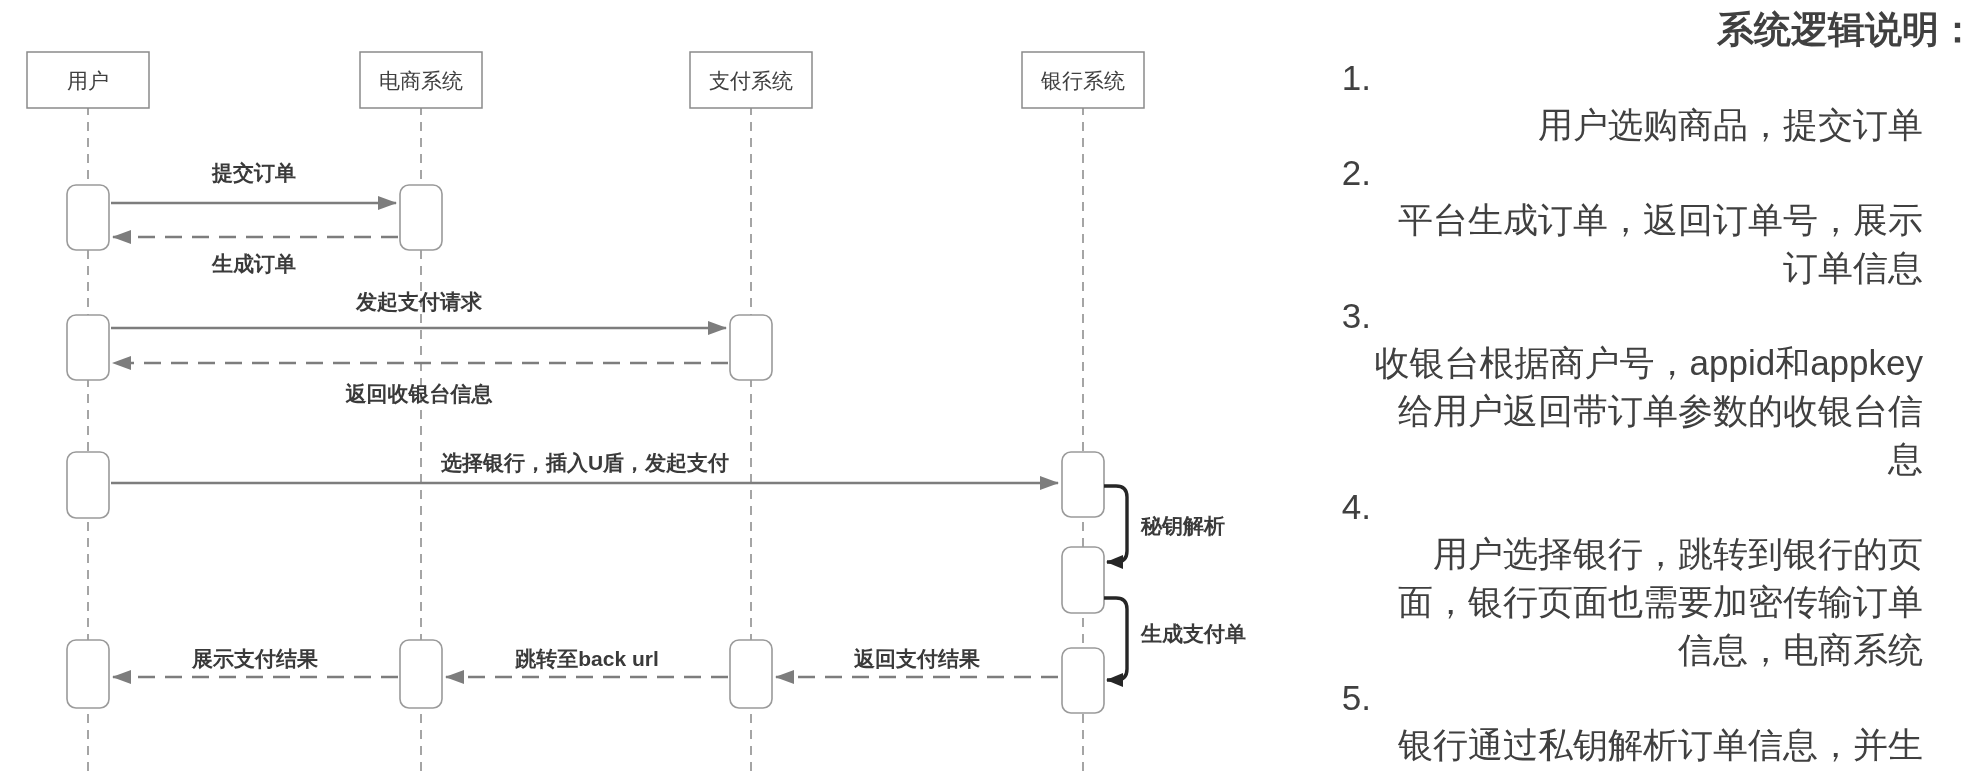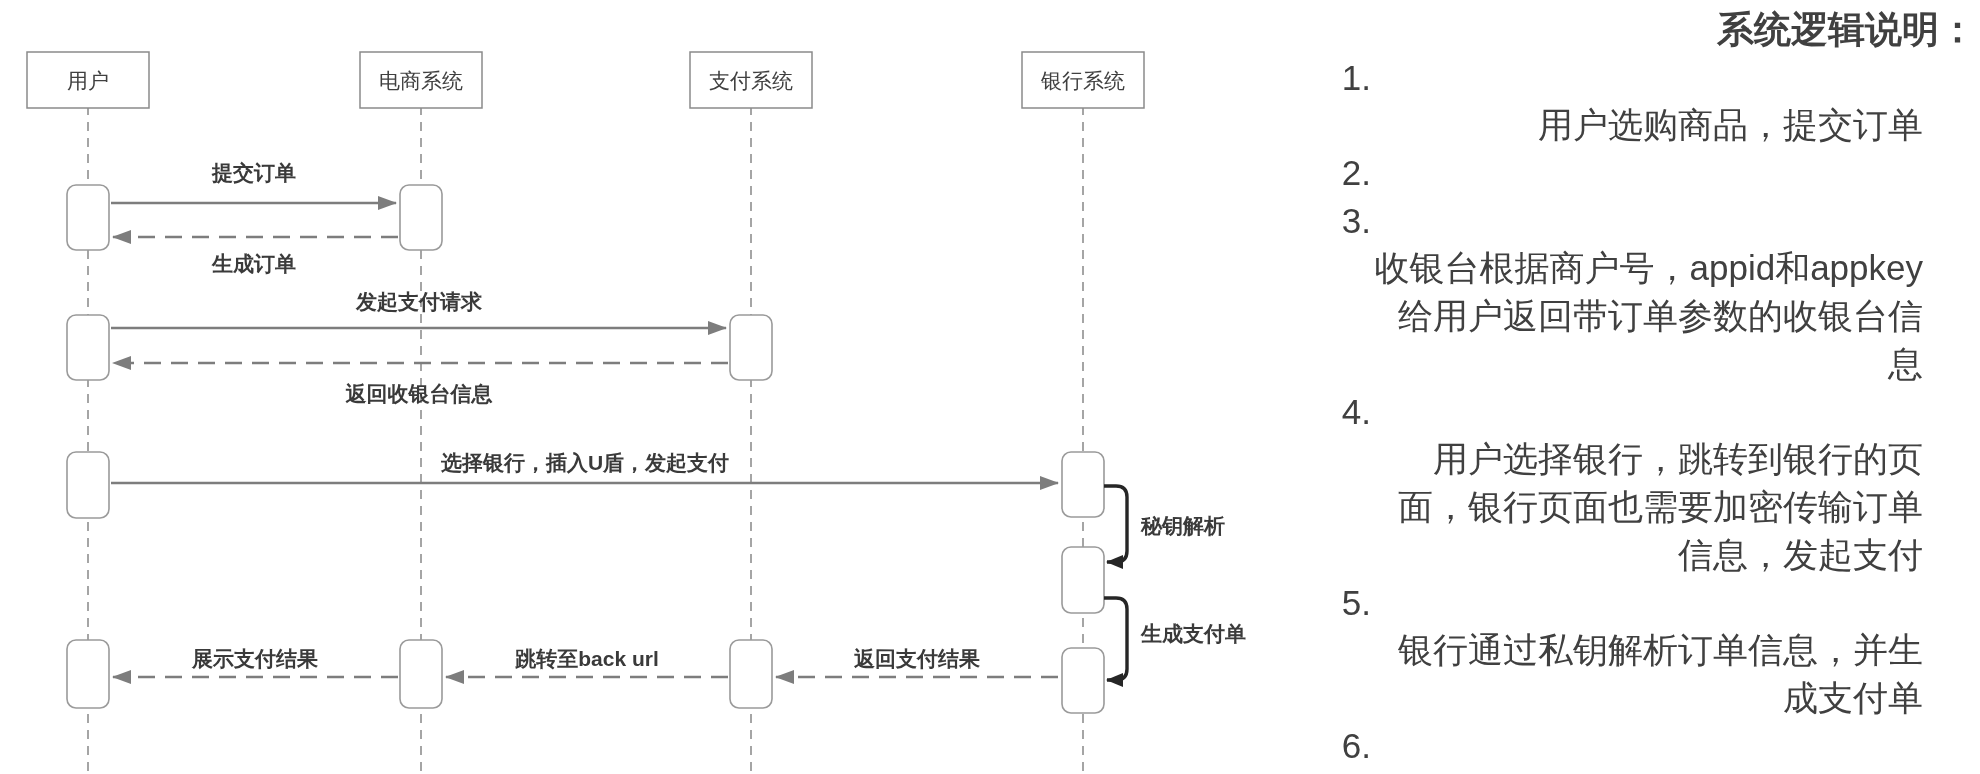--- a/index.html
+++ b/index.html
@@ -117,28 +117,29 @@
 
   <div class="panel">
     <div class="panel-title">系统逻辑说明：</div>
 
     <div class="note-item">
       <span class="note-num">1.</span>
       <span class="note-text">用户选购商品，提交订单</span>
     </div>
     <div class="note-item">
       <span class="note-num">2.</span>
+      <span class="note-text">平台生成订单，返回订单号，展示订单信息</span>
     </div>
     <div class="note-item">
       <span class="note-num">3.</span>
       <span class="note-text">收银台根据商户号，appid和appkey给用户返回带订单参数的收银台信息</span>
     </div>
     <div class="note-item">
       <span class="note-num">4.</span>
-      <span class="note-text">用户选择银行，跳转到银行的页面，银行页面也需要加密传输订单信息，发起支付</span>
+      <span class="note-text">用户选择银行，跳转到银行的页面，银行页面也需要加密传输订单信息，电商系统</span>
     </div>
     <div class="note-item">
       <span class="note-num">5.</span>
       <span class="note-text">银行通过私钥解析订单信息，并生成支付单</span>
     </div>
     <div class="note-item">
       <span class="note-num">6.</span>
     </div>
     <div class="note-item">
       <span class="note-num">7.</span>

